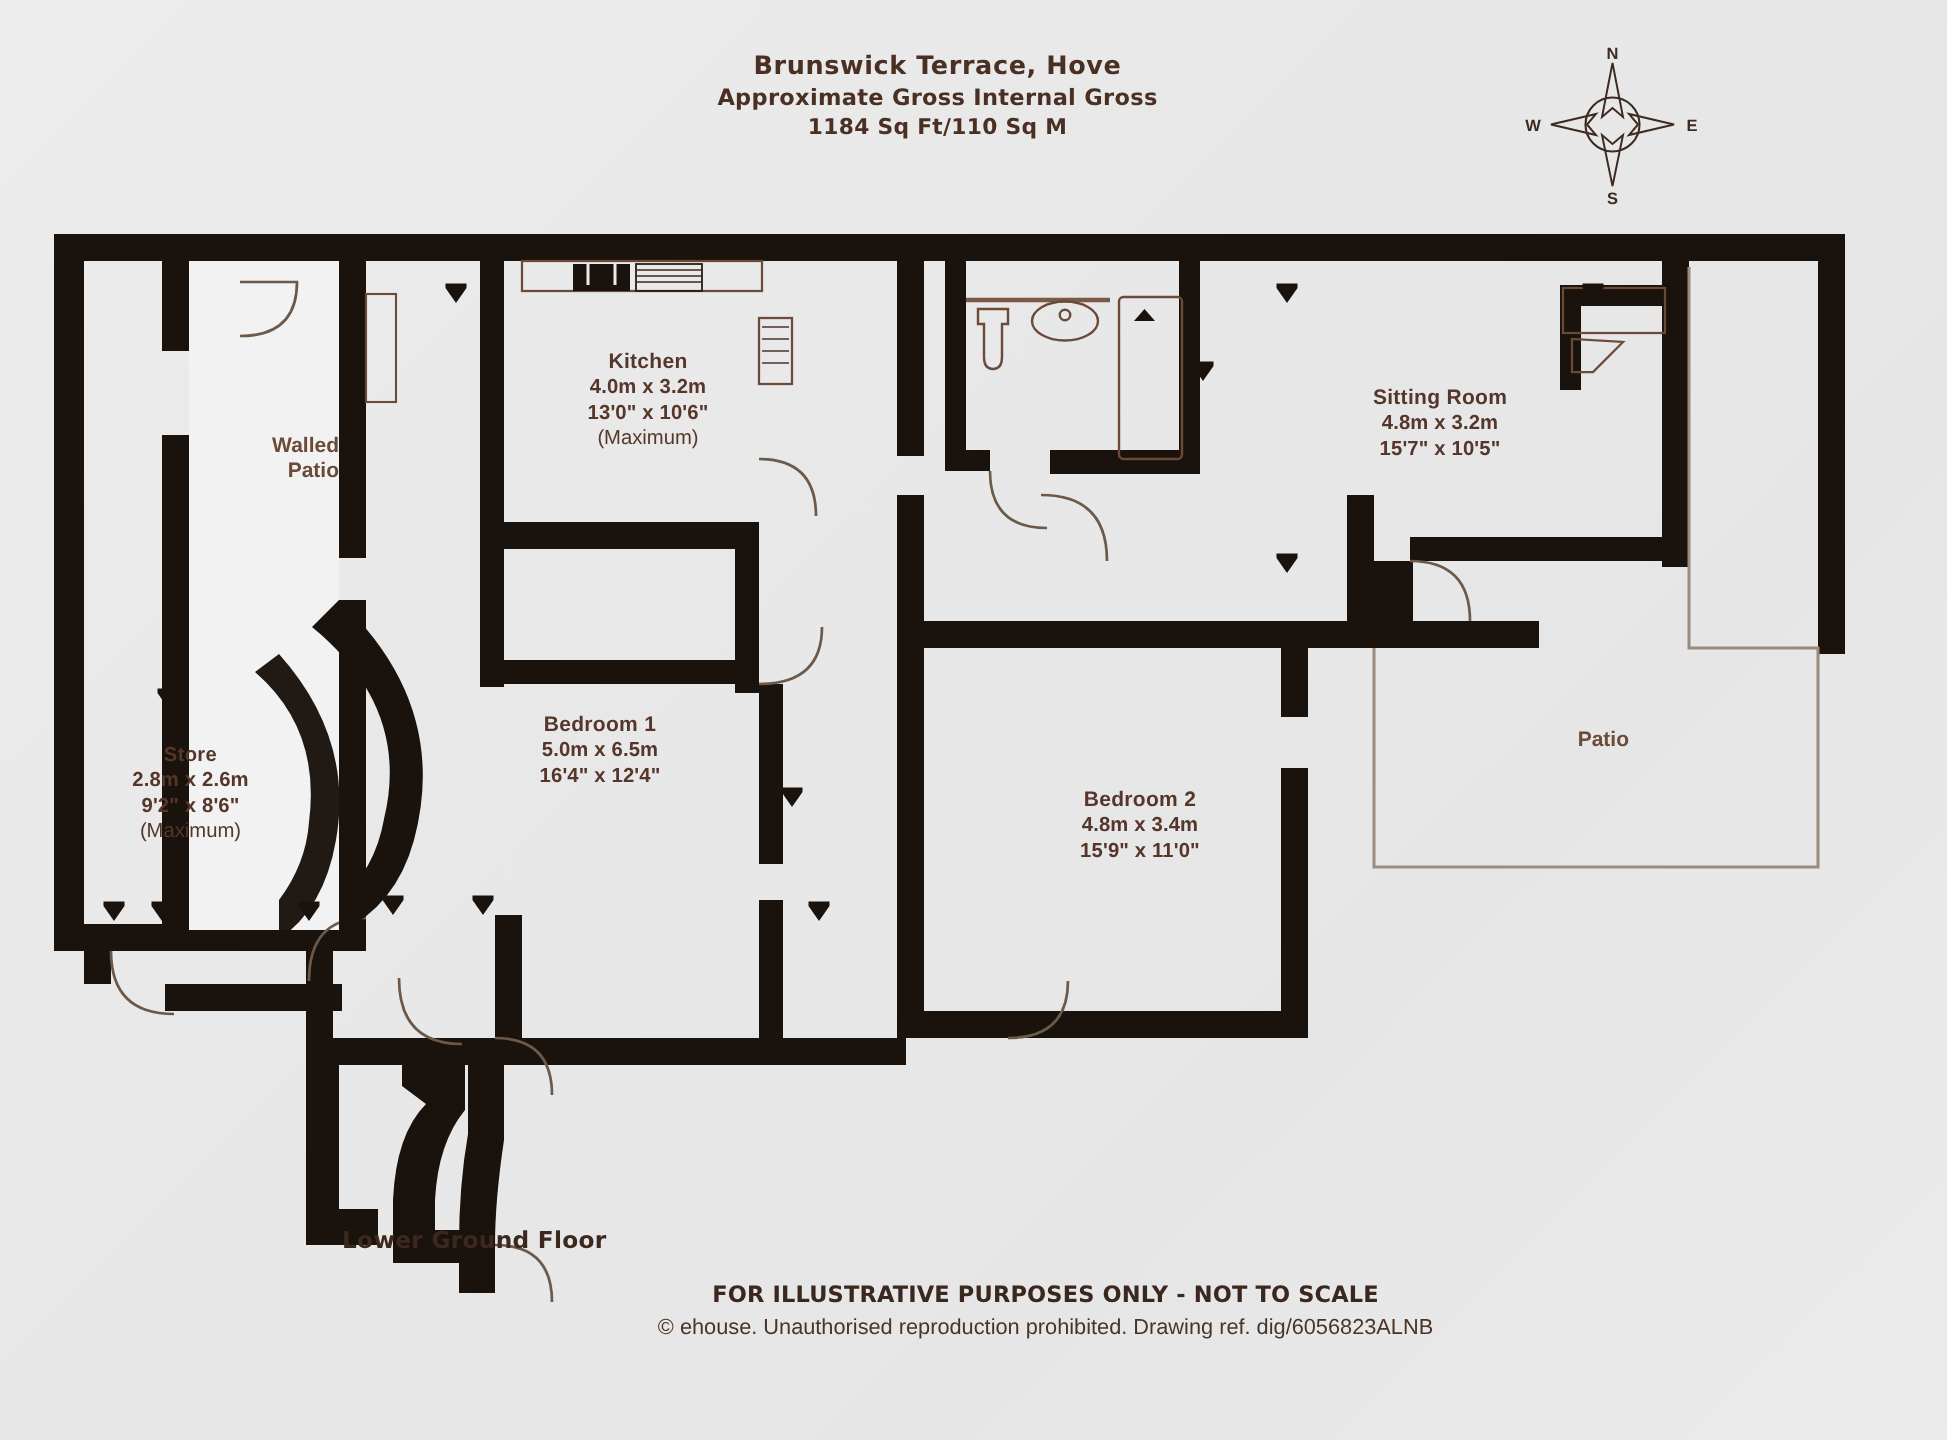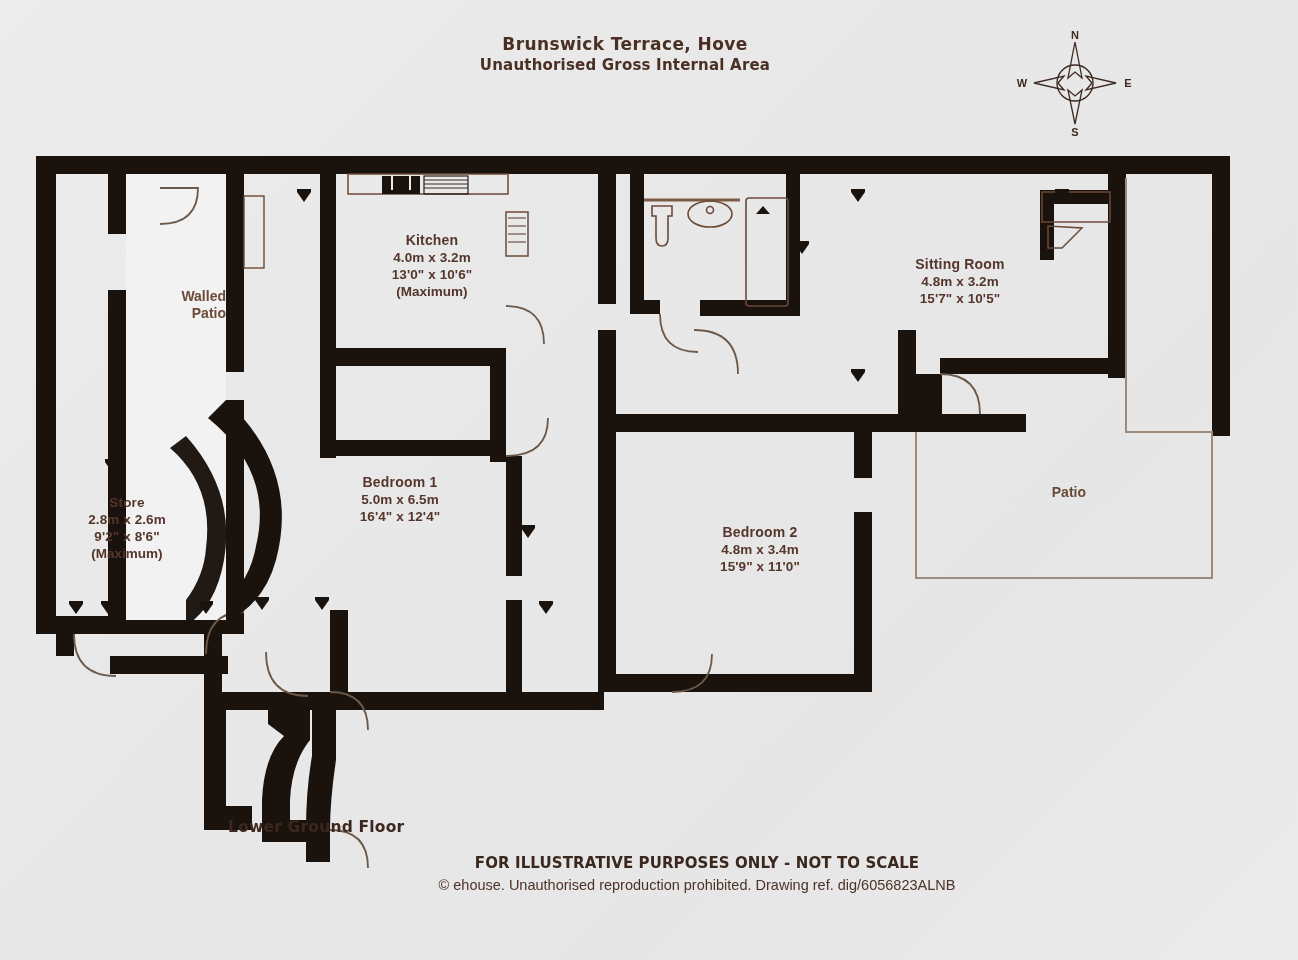--- a/index.html
+++ b/index.html
@@ -98,21 +98,21 @@
   }
   .room-label .dim {
     font-size: 13.5px;
     font-weight: bold;
     line-height: 17px;
     letter-spacing: 0.1px;
     display: block;
   }
   .room-label .note {
     font-size: 13.5px;
-    font-weight: bold;
+    font-weight: normal;
     line-height: 17px;
     display: block;
   }
   .room-label.small .name { font-size: 13.5px; }
   .patio-label {
     position: absolute;
     color: #6b4a38;
     font-family: "Liberation Sans", sans-serif;
     font-size: 14px;
     font-weight: bold;
@@ -160,21 +160,22 @@
     line-height: 22px;
   }
 </style>
 </head>
 <body>
 
 <div id="page">
 
   <div id="title-block">
     <div class="t1">Brunswick Terrace, Hove</div>
-    <div class="t2">Unauthorised Gross Internal Area</div>
+    <div class="t2">Approximate Gross Internal Gross</div>
+    <div class="t3">1184 Sq Ft/110 Sq M</div>
   </div>
 
   <svg id="compass" viewBox="0 0 142 110">
     <g stroke="#3d2a20" stroke-width="1.4" fill="none">
       <circle cx="71" cy="55" r="18"></circle>
     </g>
 
     <path d="M71 14 L78 50 L71 44 L64 50 Z" fill="none" stroke="#3d2a20" stroke-width="1.3"></path>
 
     <path d="M71 96 L64 62 L71 68 L78 62 Z" fill="none" stroke="#3d2a20" stroke-width="1.3"></path>

